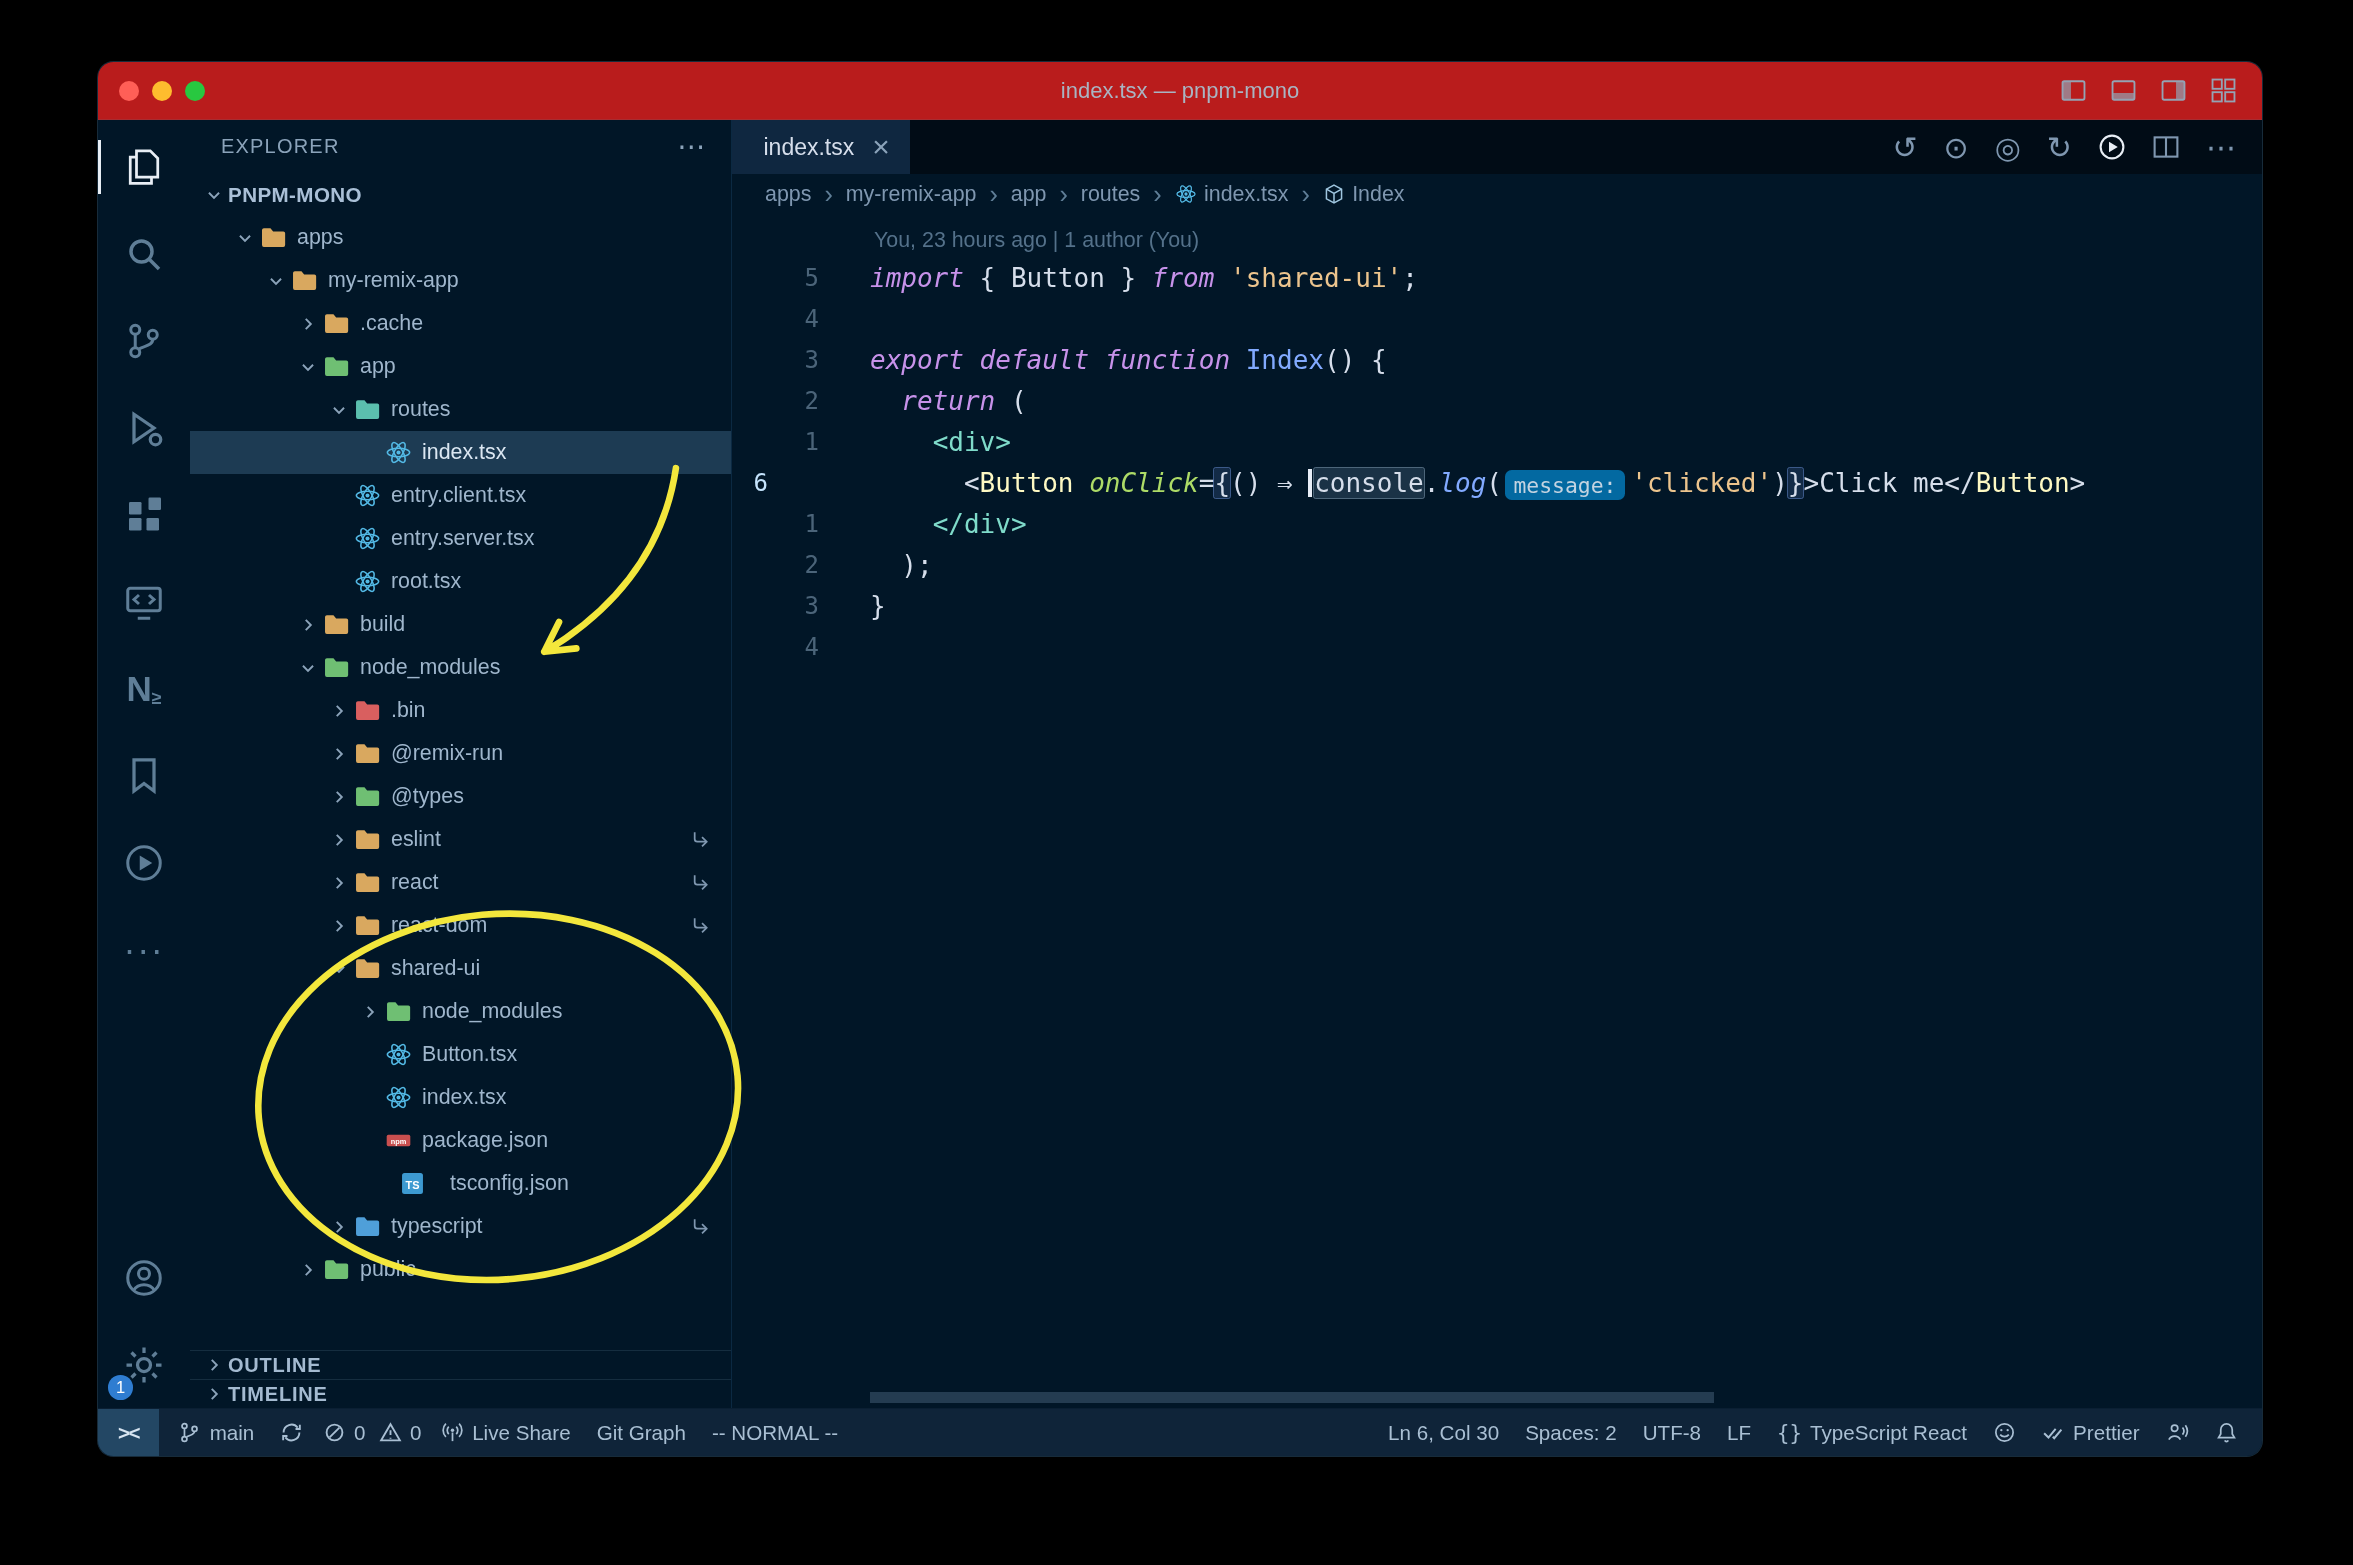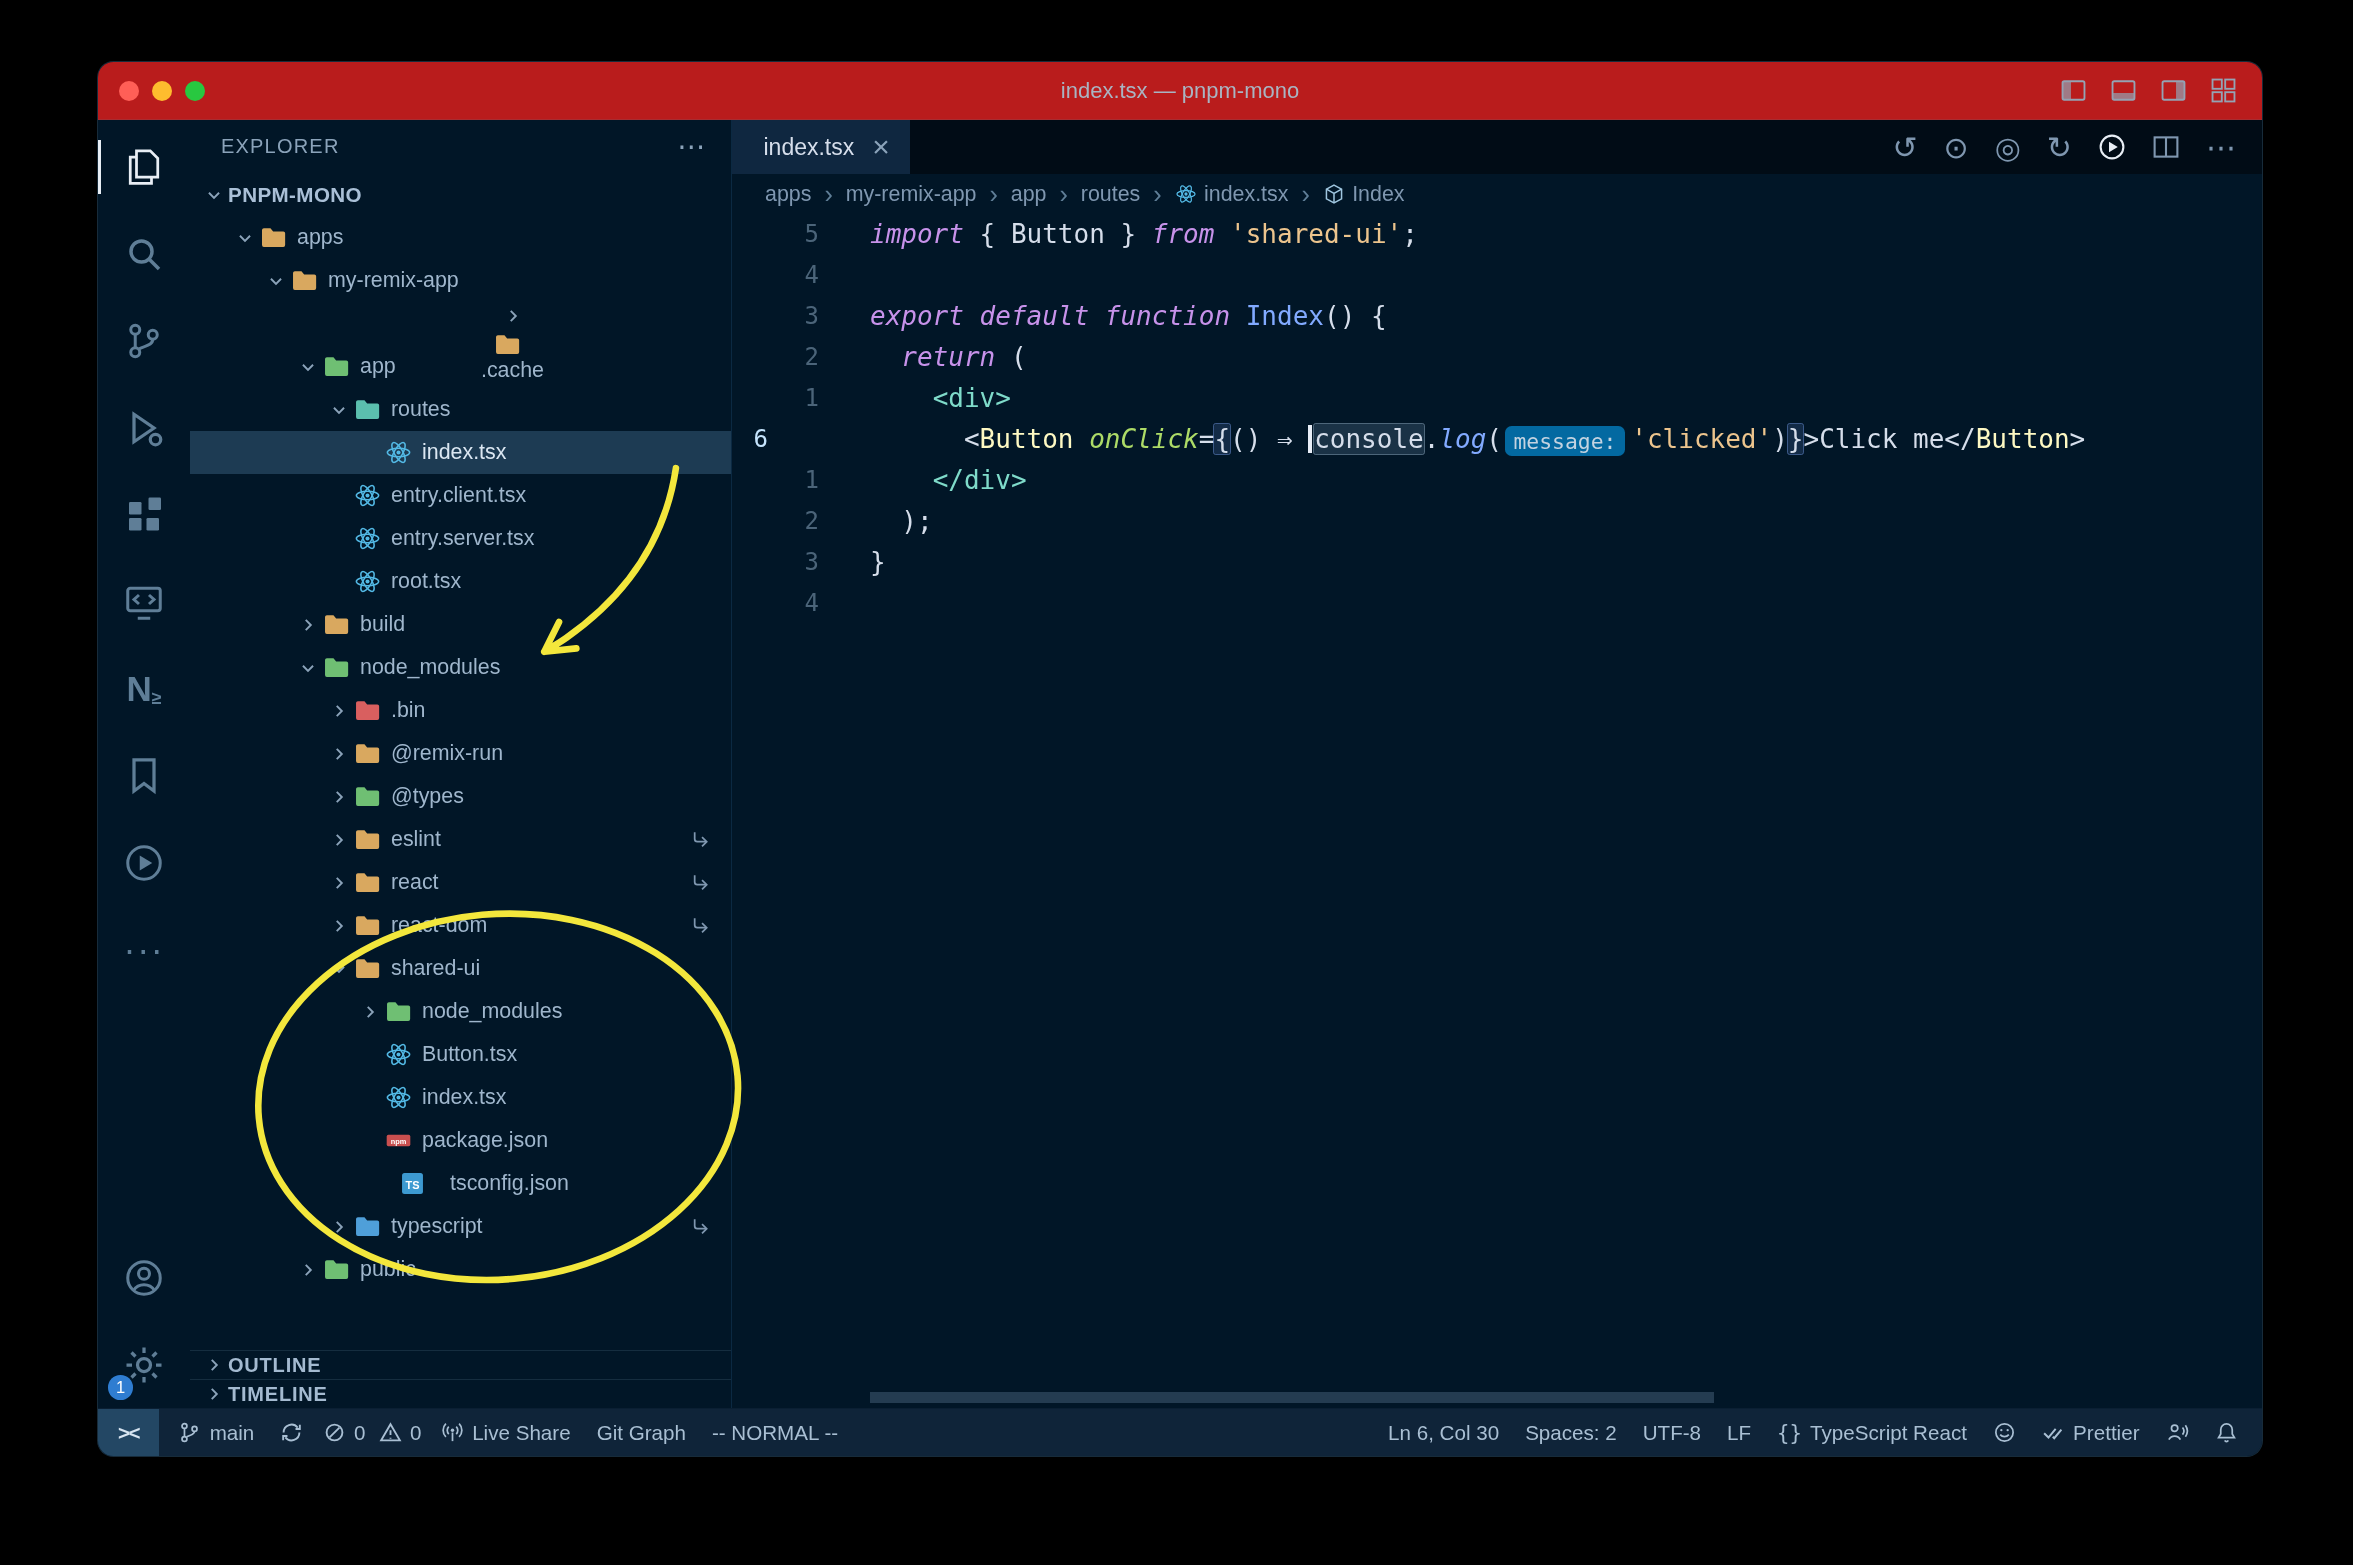--- a/index.html
+++ b/index.html
@@ -260,21 +260,21 @@
                   <path d="M3.5 6l4.5 4.5L12.5 6"></path>
                 </svg>
               </span>
               <span class="ficon">
                 <svg viewBox="0 0 16 16">
                   <path d="M1.2 3.6c0-.6.5-1.1 1.1-1.1h3.9l1.6 1.9h6a1.1 1.1 0 0 1 1.1 1.1v7a1.1 1.1 0 0 1-1.1 1.1H2.3a1.1 1.1 0 0 1-1.1-1.1z" fill="#d9a85f"></path>
                 </svg>
               </span>
               <span class="tlabel">my-remix-app</span>
             </div>
-            <div class="trow" style="padding-left: 104px; flex-direction: column;">
+            <div class="trow" style="padding-left: 104px;">
               <span class="chev">
                 <svg viewBox="0 0 16 16" fill="none" stroke="currentColor" stroke-width="1.7">
                   <path d="M6 3.5L10.5 8 6 12.5"></path>
                 </svg>
               </span>
               <span class="ficon">
                 <svg viewBox="0 0 16 16">
                   <path d="M1.2 3.6c0-.6.5-1.1 1.1-1.1h3.9l1.6 1.9h6a1.1 1.1 0 0 1 1.1 1.1v7a1.1 1.1 0 0 1-1.1 1.1H2.3a1.1 1.1 0 0 1-1.1-1.1z" fill="#d9a85f"></path>
                 </svg>
               </span>
@@ -667,20 +667,21 @@
               <span class="i ">
                 <svg viewBox="0 0 16 16" fill="none" stroke="#9fc6e0" stroke-width="1.1">
                   <path d="M8 1.5l5.5 3v7l-5.5 3-5.5-3v-7z"></path>
                   <path d="M2.5 4.5L8 7.5l5.5-3M8 7.5V14"></path>
                 </svg>
               </span>
               <span>Index</span>
             </span>
           </div>
         <div class="code-wrap">
+          <div class="blame">You, 23 hours ago | 1 author (You)</div>
           <div id="code">
               <div class="cline">
                 <span class="ln">5</span>
                 <span class="ctext"><span class="tok-keyword">import</span><span class="tok-plain"> { Button } </span><span class="tok-keyword">from</span><span class="tok-plain"> </span><span class="tok-string">'shared-ui'</span><span class="tok-plain">;</span></span>
               </div>
               <div class="cline">
                 <span class="ln">4</span>
                 <span class="ctext"></span>
               </div>
               <div class="cline">

